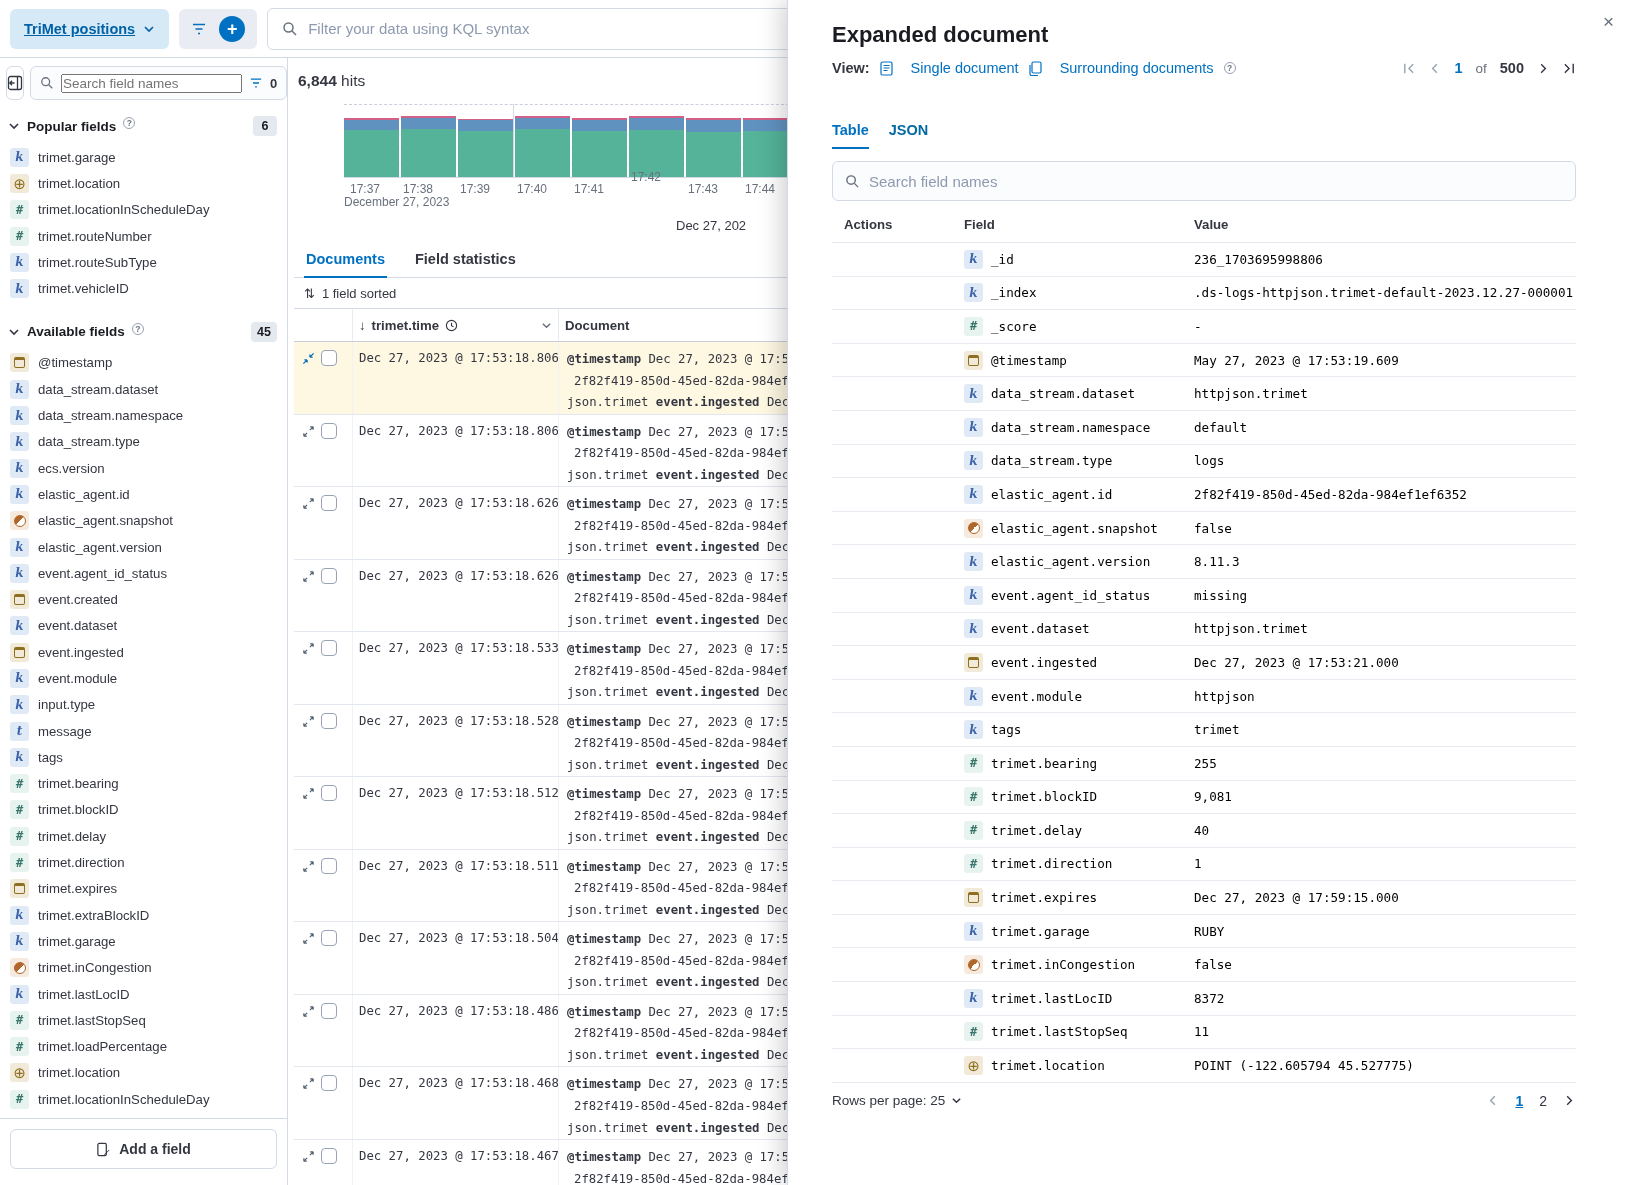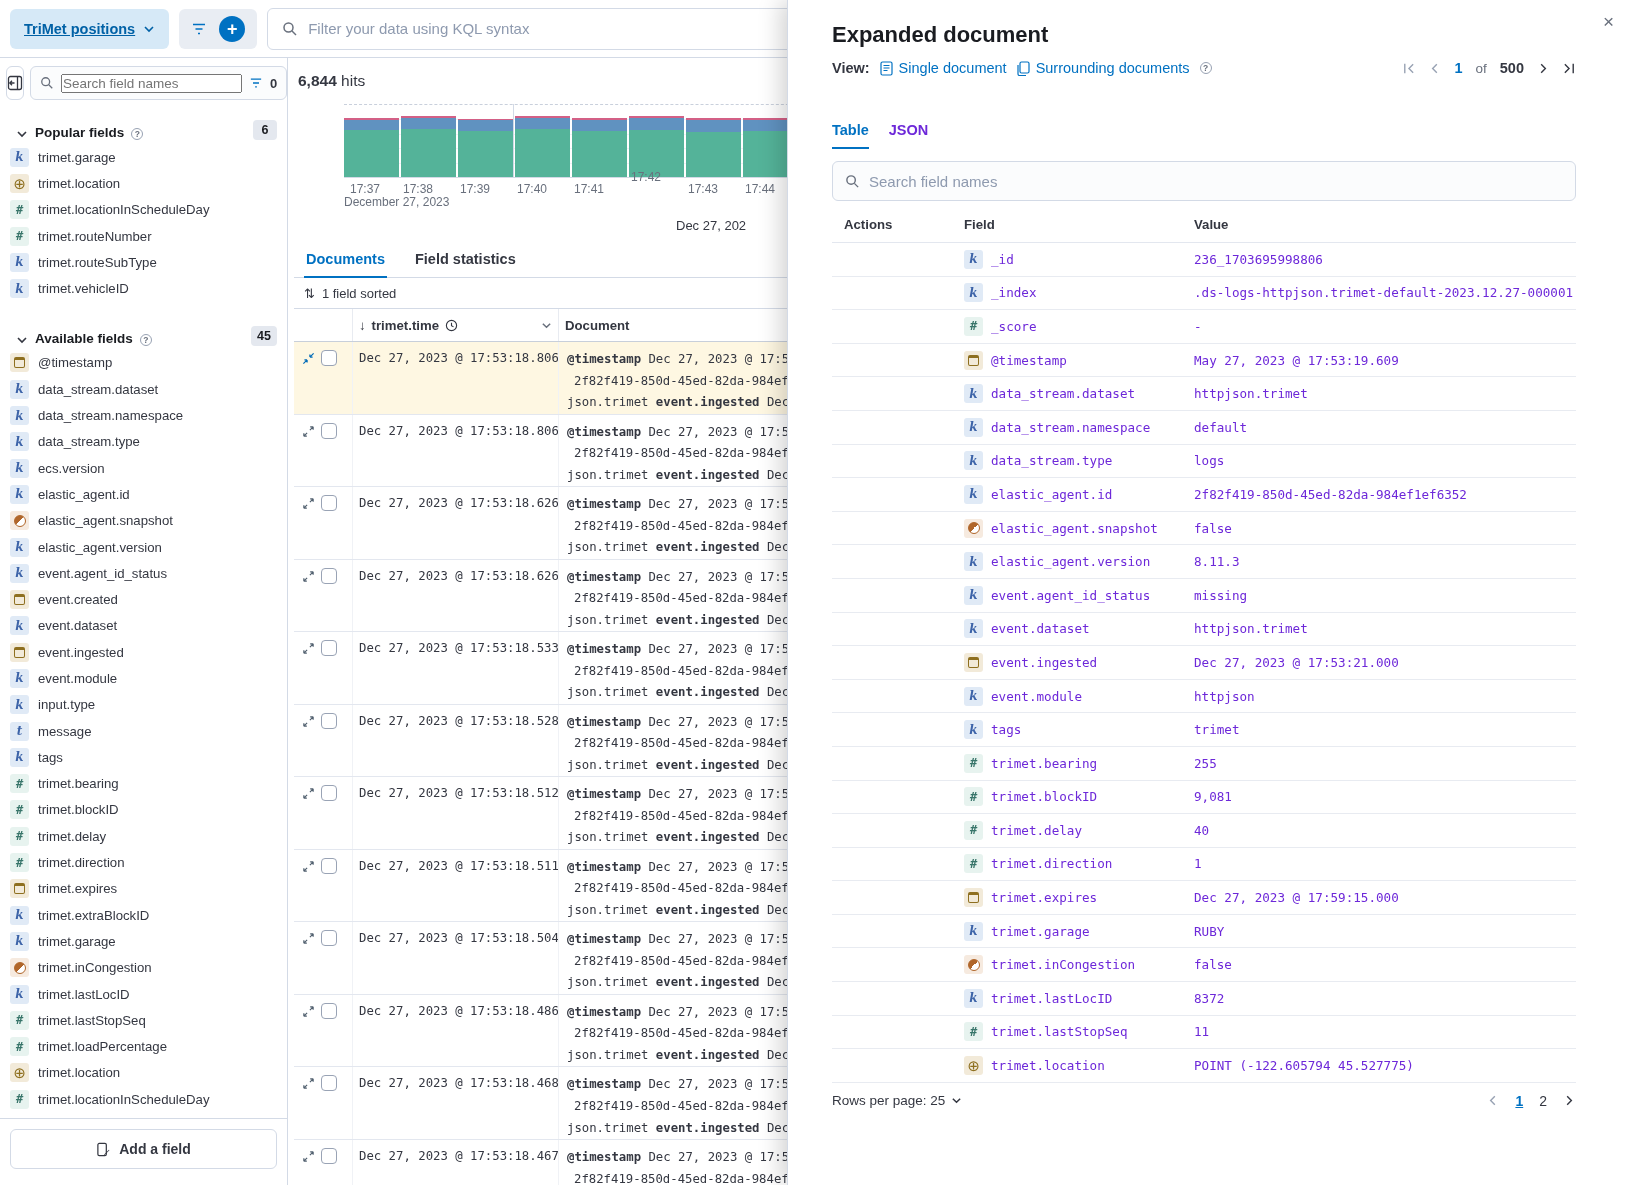--- a/index.html
+++ b/index.html
@@ -50,23 +50,23 @@
     width: 36px; height: 34px; border: 1px solid #D3DAE6; border-radius: 6px;
     background: #fff; display: flex; align-items: center; justify-content: center; cursor: pointer;
   }
   .field-search {
     flex: 1; height: 34px; border: 1px solid #D3DAE6; border-radius: 6px;
     background: #FBFCFD; display: flex; align-items: center; gap: 7px; padding: 0 9px;
   }
   .field-search input { font-size: 13.5px; }
   .filter-count { font-size: 13px; font-weight: 700; color: #343741; }
   .section-head {
-    display: flex; align-items: flex-end; gap: 7px; height: 28px;
+    display: flex; align-items: center; gap: 7px; height: 28px;
     padding: 0 10px 0 8px; margin-top: 6px;
-    font-size: 13.5px; font-weight: 700; color: #1A1C21; margin-left: 8px;
+    font-size: 13.5px; font-weight: 700; color: #1A1C21;
   }
   .section-head .q { margin-top: -6px; }
   .q {
     width: 12px; height: 12px; border: 1px solid #98A2B3; border-radius: 50%;
     color: #69707D; font-size: 8.5px; display: inline-flex; align-items: center;
     justify-content: center; font-weight: 700; flex-shrink: 0;
   }
   .count-badge {
     margin-left: auto; background: #E4E8EF; border-radius: 4px;
     min-width: 24px; height: 20px; display: flex; align-items: center; justify-content: center;
@@ -168,45 +168,45 @@
     background: #fff; box-shadow: -6px 0 22px rgba(0,0,0,0.18);
     border-left: 1px solid #D3DAE6; padding: 22px 52px 0 44px; z-index: 10;
   }
   .flyout-close {
     position: absolute; top: 12px; right: 14px; font-size: 19px; color: #69707D;
     background: none; border: none; cursor: pointer; line-height: 1;
   }
   .flyout-title { font-size: 22px; font-weight: 700; color: #1A1C21; }
   .view-row { display: flex; align-items: center; gap: 10px; margin-top: 12px; font-size: 14.5px; }
   .view-row .vlabel { font-weight: 700; }
-  .doc-link { color: #0071C2; display: inline-flex; align-items: center; gap: 6px; text-decoration: none; cursor: pointer; }
+  .doc-link { color: #0071C2; display: inline-flex; align-items: center; gap: 18px; text-decoration: none; cursor: pointer; }
   .top-pager { margin-left: auto; display: flex; align-items: center; gap: 13px; }
   .top-pager .pg-cur { color: #0071C2; font-weight: 600; }
   .top-pager .pg-of { color: #69707D; font-size: 13.5px; }
   .top-pager .pg-total { font-weight: 700; }
   .pager-btn { background: none; border: none; cursor: pointer; display: inline-flex; padding: 0; }
   .fly-tabs { display: flex; gap: 20px; margin-top: 46px; }
-  .fly-tab { font-size: 14.5px; font-weight: 700; padding-bottom: 9px; cursor: pointer; color: #6d28d9; }
+  .fly-tab { font-size: 14.5px; font-weight: 700; padding-bottom: 9px; cursor: pointer; color: #0369a1; }
   .fly-tab.active { color: #0071C2; border-bottom: 2px solid #0071C2; }
   .search-like {
     margin-top: 12px; height: 40px; border: 1px solid #D3DAE6; border-radius: 6px;
     background: #FBFCFD; display: flex; align-items: center; gap: 9px; padding: 0 12px;
   }
   .fly-grid-header {
     display: grid; grid-template-columns: 120px 230px 1fr; height: 36px; align-items: center;
     font-size: 13.2px; font-weight: 700; border-bottom: 1px solid #E3E7EF; margin-top: 6px;
   }
   .fly-grid-header > div { padding-left: 12px; }
   .fly-row {
     display: grid; grid-template-columns: 120px 230px 1fr; height: 33.6px; align-items: center;
     border-bottom: 1px solid #E8EBF1;
   }
   .fly-row .fcell { display: flex; align-items: center; gap: 8px; padding-left: 12px; }
   .fly-row .fname, .fly-row .fval {
-    font-family: "DejaVu Sans Mono", monospace; font-size: 12.6px; color: #6d28d9; white-space: nowrap;
+    font-family: "DejaVu Sans Mono", monospace; font-size: 12.6px; color: #000000; white-space: nowrap;
   }
   .fly-row .fval { padding-left: 12px; overflow: hidden; }
   .fly-footer { display: flex; align-items: center; margin-top: 10px; font-size: 13.5px; }
   .rpp { display: flex; align-items: center; gap: 6px; cursor: pointer; }
   .bot-pager { margin-left: auto; display: flex; align-items: center; gap: 16px; }
   .bot-pager .pnum { font-size: 14px; cursor: pointer; }
   .bot-pager .pnum.active { color: #0071C2; font-weight: 700; text-decoration: underline; }
   svg { flex-shrink: 0; }
 </style>
 </head>

